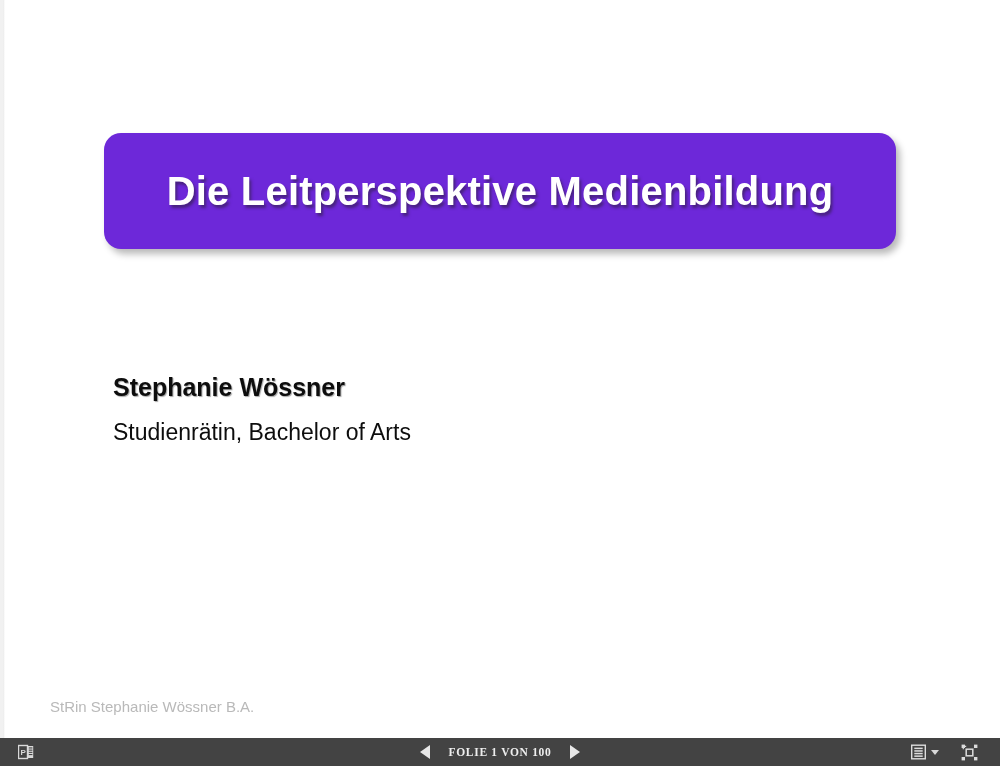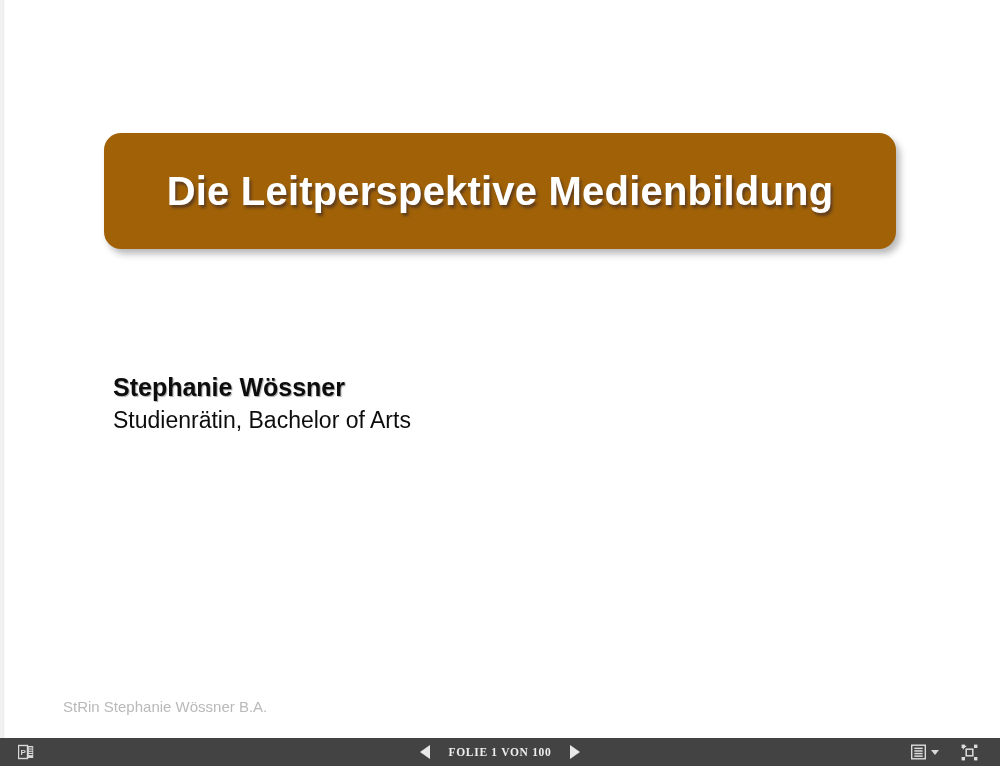--- a/index.html
+++ b/index.html
@@ -75,40 +75,41 @@
 
   .body-line {
     color: #0d0d0d;
     white-space: nowrap;
   }
 
   #presenter-name {
     font-size: 25px;
     font-weight: bold;
     line-height: 34px;
+    margin-bottom: 12px;
     text-shadow: 1px 1px 1px rgba(0,0,0,0.35);
   }
 
   #presenter-role {
     font-size: 23px;
     font-weight: normal;
     line-height: 32px;
     margin-bottom: 6px;
   }
 
   #presenter-affiliation {
     font-size: 23px;
     font-weight: normal;
     line-height: 32px;
   }
 
   
   #slide-footer {
     position: absolute;
-    left: 60px;
+    left: 47px;
     top: 698px;
     font-size: 15px;
     color: #b9b9b9;
     white-space: nowrap;
   }
 
   
   #toolbar {
     position: absolute;
     left: 0;
@@ -188,21 +189,21 @@
 
   #menu-group { display: flex; align-items: center; }
 </style>
 </head>
 <body>
 
 <div id="viewer">
 
   <div id="slide-canvas" style="background: rgb(255, 255, 255);">
 
-    <div id="title-banner" style="background: #a16207;">
+    <div id="title-banner" style="background: #6d28d9;">
       <span id="title-text" style="color: rgb(255, 255, 255);">Die Leitperspektive Medienbildung</span>
     </div>
 
     <div id="body-block">
       <div class="body-line" id="presenter-name">Stephanie Wössner</div>
       <div class="body-line" id="presenter-role">Studienrätin, Bachelor of Arts</div>
     </div>
 
     <div id="slide-footer">StRin Stephanie Wössner B.A.</div>
 

